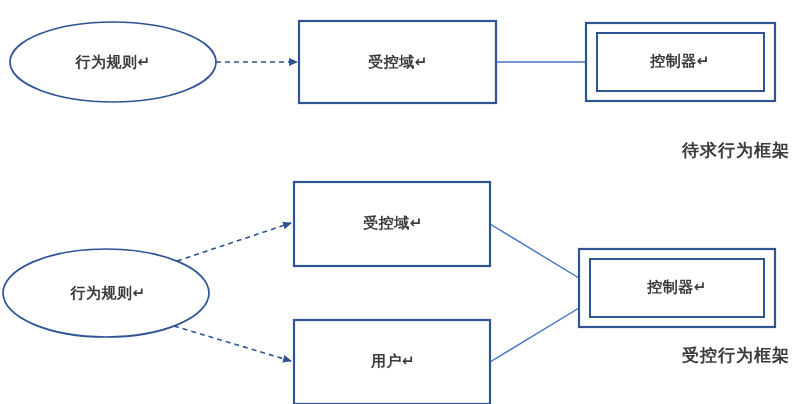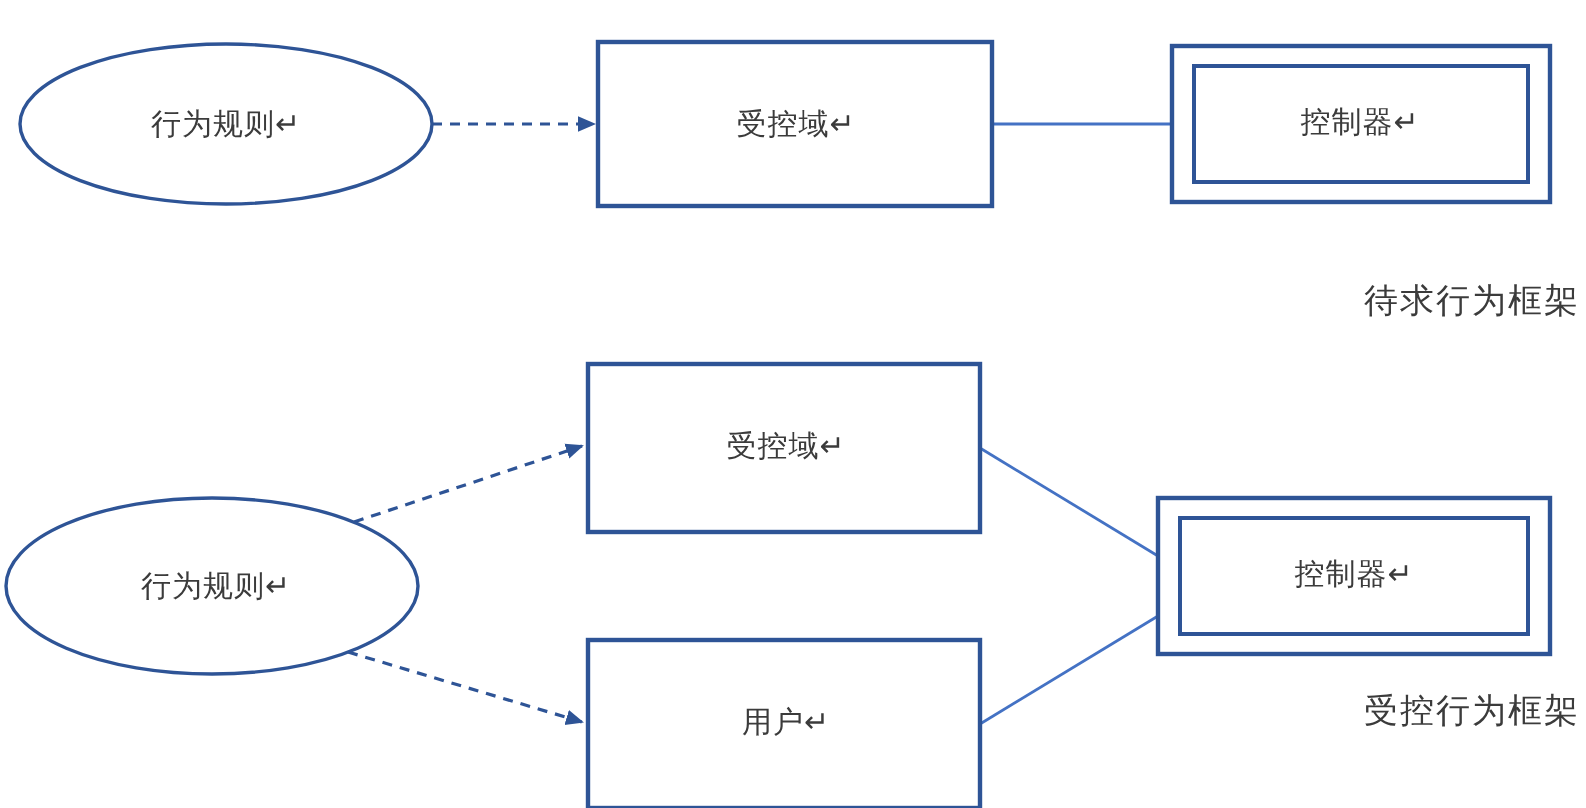--- a/index.html
+++ b/index.html
@@ -12,20 +12,21 @@
     width: 793px;
     height: 404px;
     font-family: "Liberation Sans", "DejaVu Sans", sans-serif;
     overflow: hidden;
     position: relative;
   }
   #diagram-root {
     position: relative;
     width: 766px;
     height: 404px;
+    font-weight: bold;
   }
   svg.diagram-canvas {
     position: absolute;
     top: 0;
     left: 0;
     width: 793px;
     height: 404px;
   }
   .node-label {
     font-family: "Liberation Sans", "DejaVu Sans", sans-serif;

